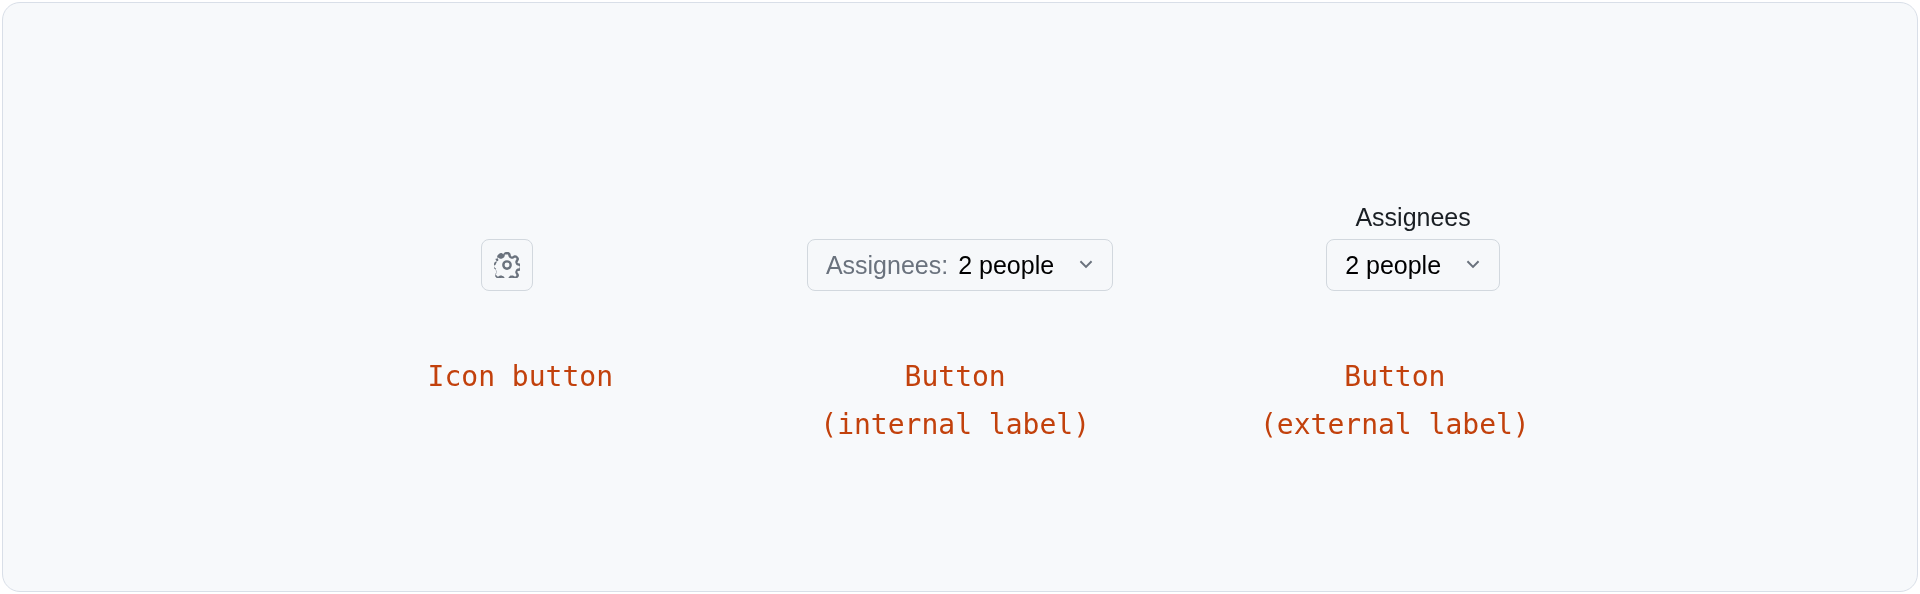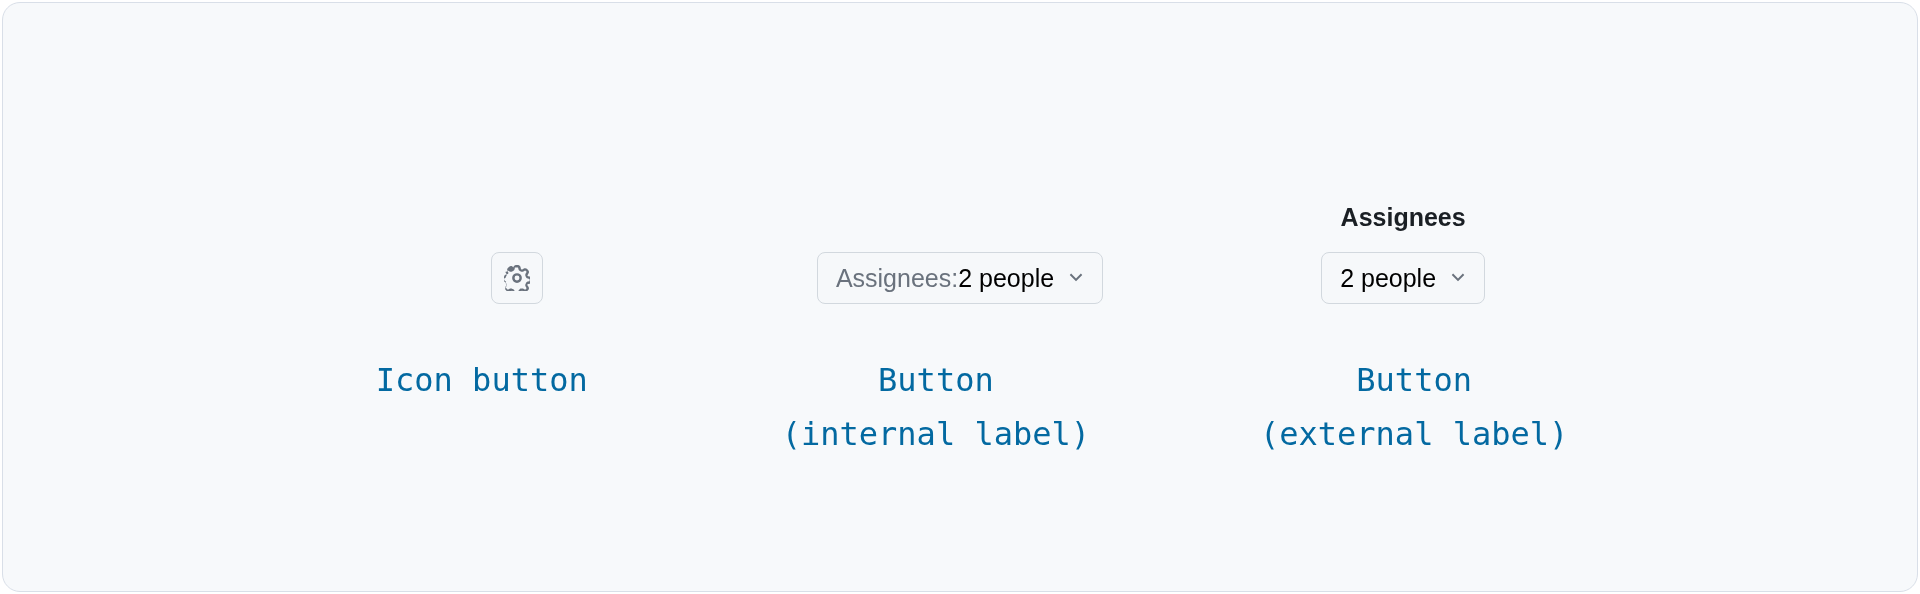--- a/index.html
+++ b/index.html
@@ -32,36 +32,37 @@
   .row-top { top: 200px; align-items: flex-end; }
   .row-labels { top: 350px; }
   .col {
     display: flex;
     flex-direction: column;
     align-items: center;
     min-width: 260px;
   }
   .external-label {
     font-size: 25px;
-    font-weight: 700;
+    font-weight: 400;
     color: #1a1f24;
-    margin-bottom: 20px;
+    margin-bottom: 7px;
   }
   .btn {
     display: inline-flex;
     align-items: center;
     justify-content: center;
     background: #f6f8fa;
     border: 1px solid #d2d8de;
     border-radius: 8px;
     height: 52px;
     padding: 0 18px;
     font-size: 25px;
     color: #1a1f24;
     cursor: pointer;
+    gap: 10px;
     line-height: 1;
   }
   .btn.icon-only {
     width: 52px;
     padding: 0;
   }
   .btn .prefix {
     color: #6a727d;
   }
   .btn .value {
@@ -70,22 +71,22 @@
   .caret {
     display: inline-flex;
     align-items: center;
     justify-content: center;
     margin-left: 14px;
   }
   .caret svg { display:block; }
   .gear svg { display:block; }
   .caption {
     font-family: ui-monospace, SFMono-Regular, "SF Mono", Menlo, Consolas, monospace;
-    font-size: 32px;
-    color: #0369a1;
+    font-size: 28px;
+    color: #c2410c;
     text-align: center;
     line-height: 1.7;
     white-space: pre-line;
   }
 </style>
 </head>
 <body>
 
 <div class="frame">
 

